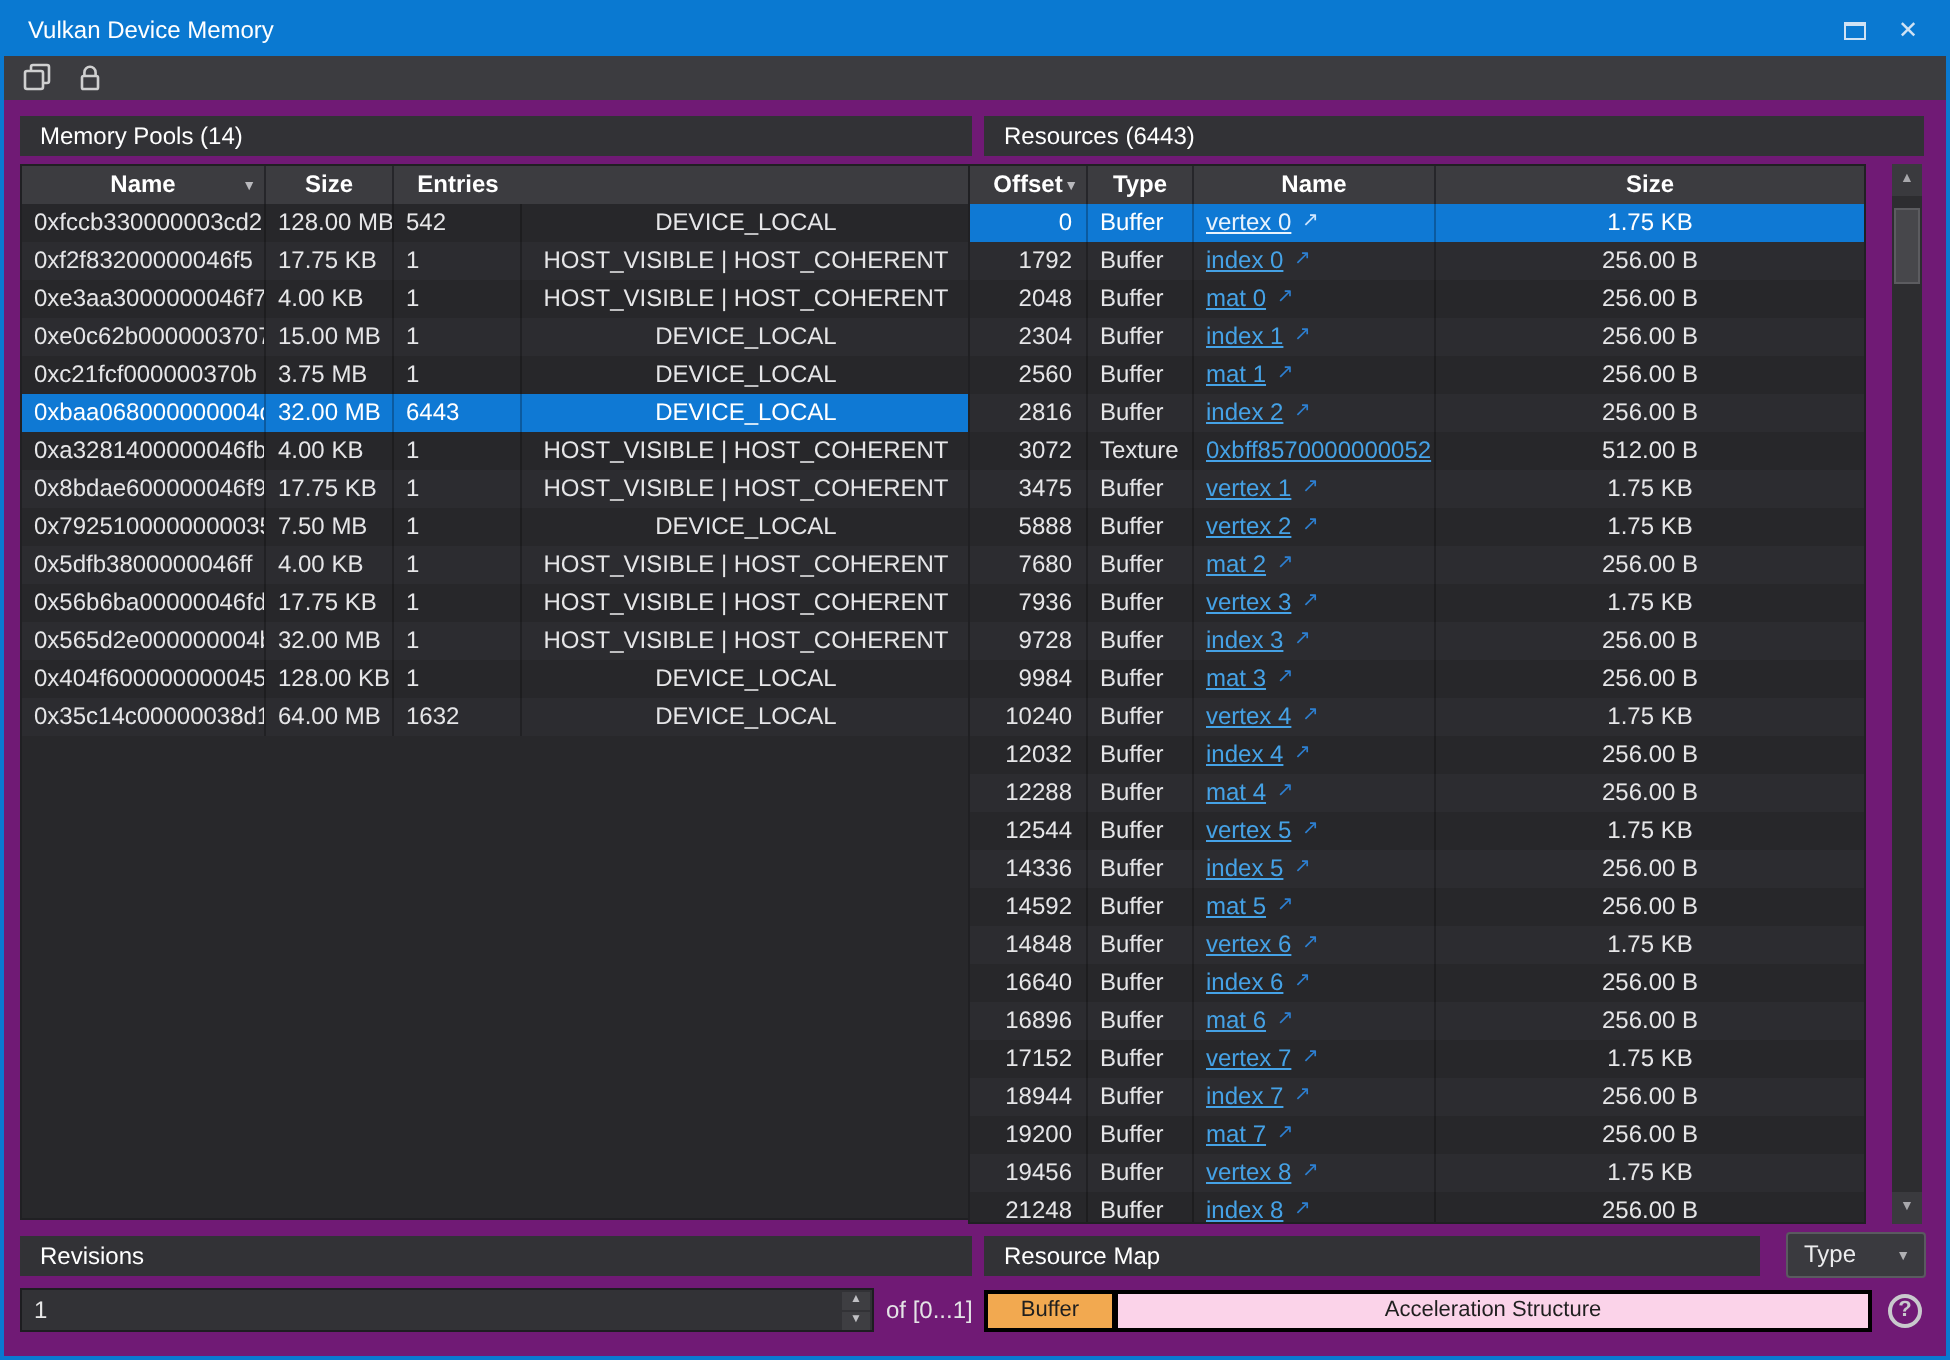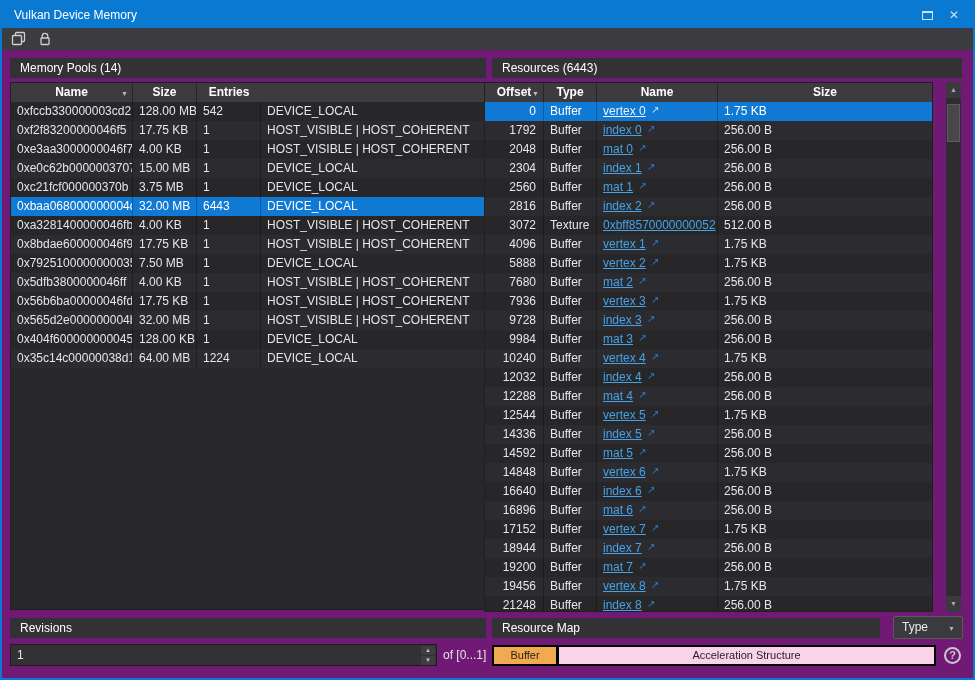--- a/index.html
+++ b/index.html
@@ -41,21 +41,21 @@
         border-right:1px solid #26262a; overflow:hidden; white-space:nowrap; }
   .th:last-child { border-right:none; }
   .sort-arrow { position:absolute; right:4px; top:1px; font-size:7px; color:#b9b9bd; }
 
   .tr { display:grid; height:19px; }
   .tr.base { background:#27272a; }
   .tr.alt  { background:#2c2c30; }
   .tr.selected { background:#0f79d4; color:#fff; }
   .td { line-height:19px; padding:0 6px; white-space:nowrap; overflow:hidden;
         border-right:1px solid rgba(0,0,0,0.25); }
-  .td:last-child { border-right:none; }
+  .td:last-child { border-right:none;text-align:center; }
   .td-offset { text-align:right; padding-right:7px; }
   .res-link { color:#45a2e6; text-decoration:underline; cursor:pointer; }
   .tr.selected .res-link { color:#e9f3fd; }
   .ext-arrow { color:#2d7fd0; font-size:10px; position:relative; top:-2px; margin-left:2px; }
   .tr.selected .ext-arrow { color:#cfe6ff; }
 
   
   .splitter { position:absolute; left:483px; top:346px; width:6px; height:36px;
               display:flex; flex-direction:column; align-items:center; gap:3px; justify-content:center; }
   .splitter i { width:2px; height:2px; background:#8a8a8e; }
@@ -208,21 +208,21 @@
       </div>
         <div class="tr base">
         <div class="td">0x404f600000000045</div>
         <div class="td">128.00 KB</div>
         <div class="td">1</div>
         <div class="td">DEVICE_LOCAL</div>
       </div>
         <div class="tr alt">
         <div class="td">0x35c14c00000038d1</div>
         <div class="td">64.00 MB</div>
-        <div class="td">1224</div>
+        <div class="td">1632</div>
         <div class="td">DEVICE_LOCAL</div>
       </div>
       </div>
 
   </div>
 
   <div class="splitter">
     <i></i>
       <i></i>
       <i></i>
@@ -295,21 +295,21 @@
         <div class="tr base">
         <div class="td td-offset">3072</div>
         <div class="td">Texture</div>
         <div class="td">
           <a class="res-link">0xbff8570000000052</a>
           
         </div>
         <div class="td">512.00 B</div>
       </div>
         <div class="tr alt">
-        <div class="td td-offset">4096</div>
+        <div class="td td-offset">3475</div>
         <div class="td">Buffer</div>
         <div class="td">
           <a class="res-link">vertex 1</a>
           <span class="ext-arrow">↗</span>
         </div>
         <div class="td">1.75 KB</div>
       </div>
         <div class="tr base">
         <div class="td td-offset">5888</div>
         <div class="td">Buffer</div>

